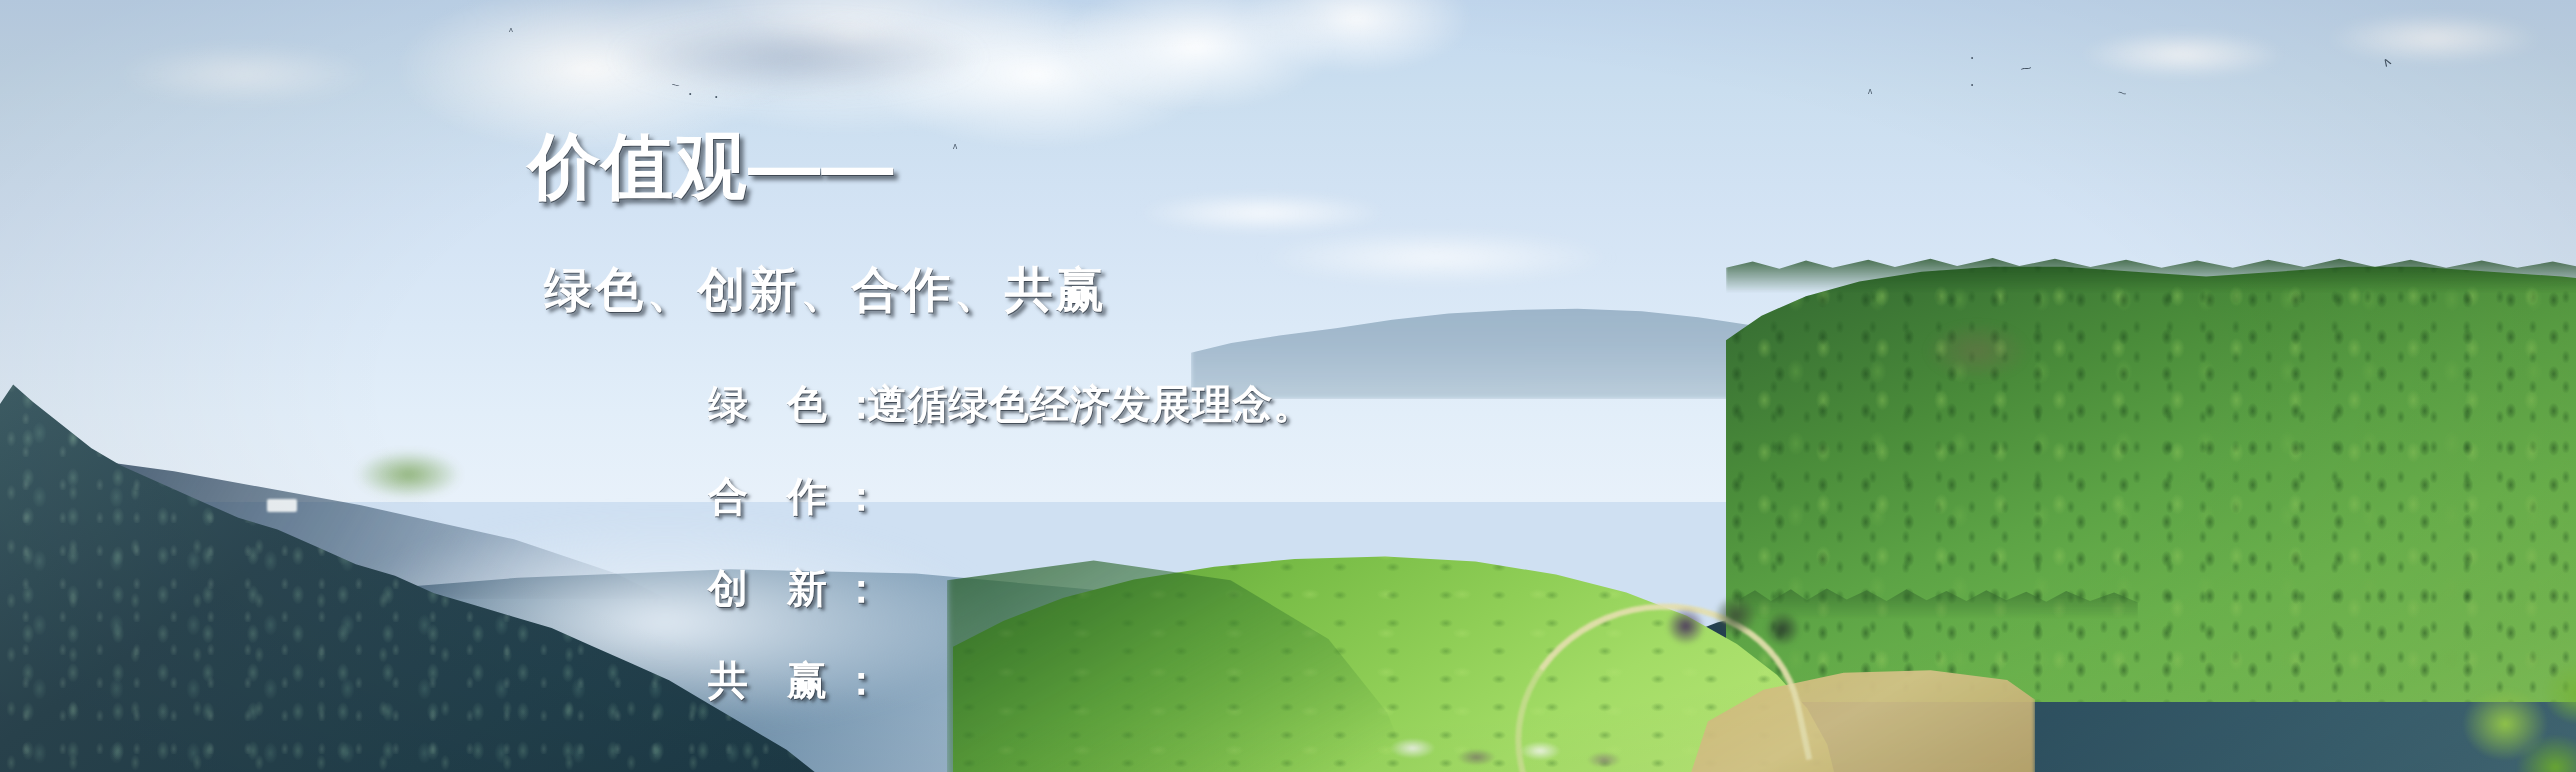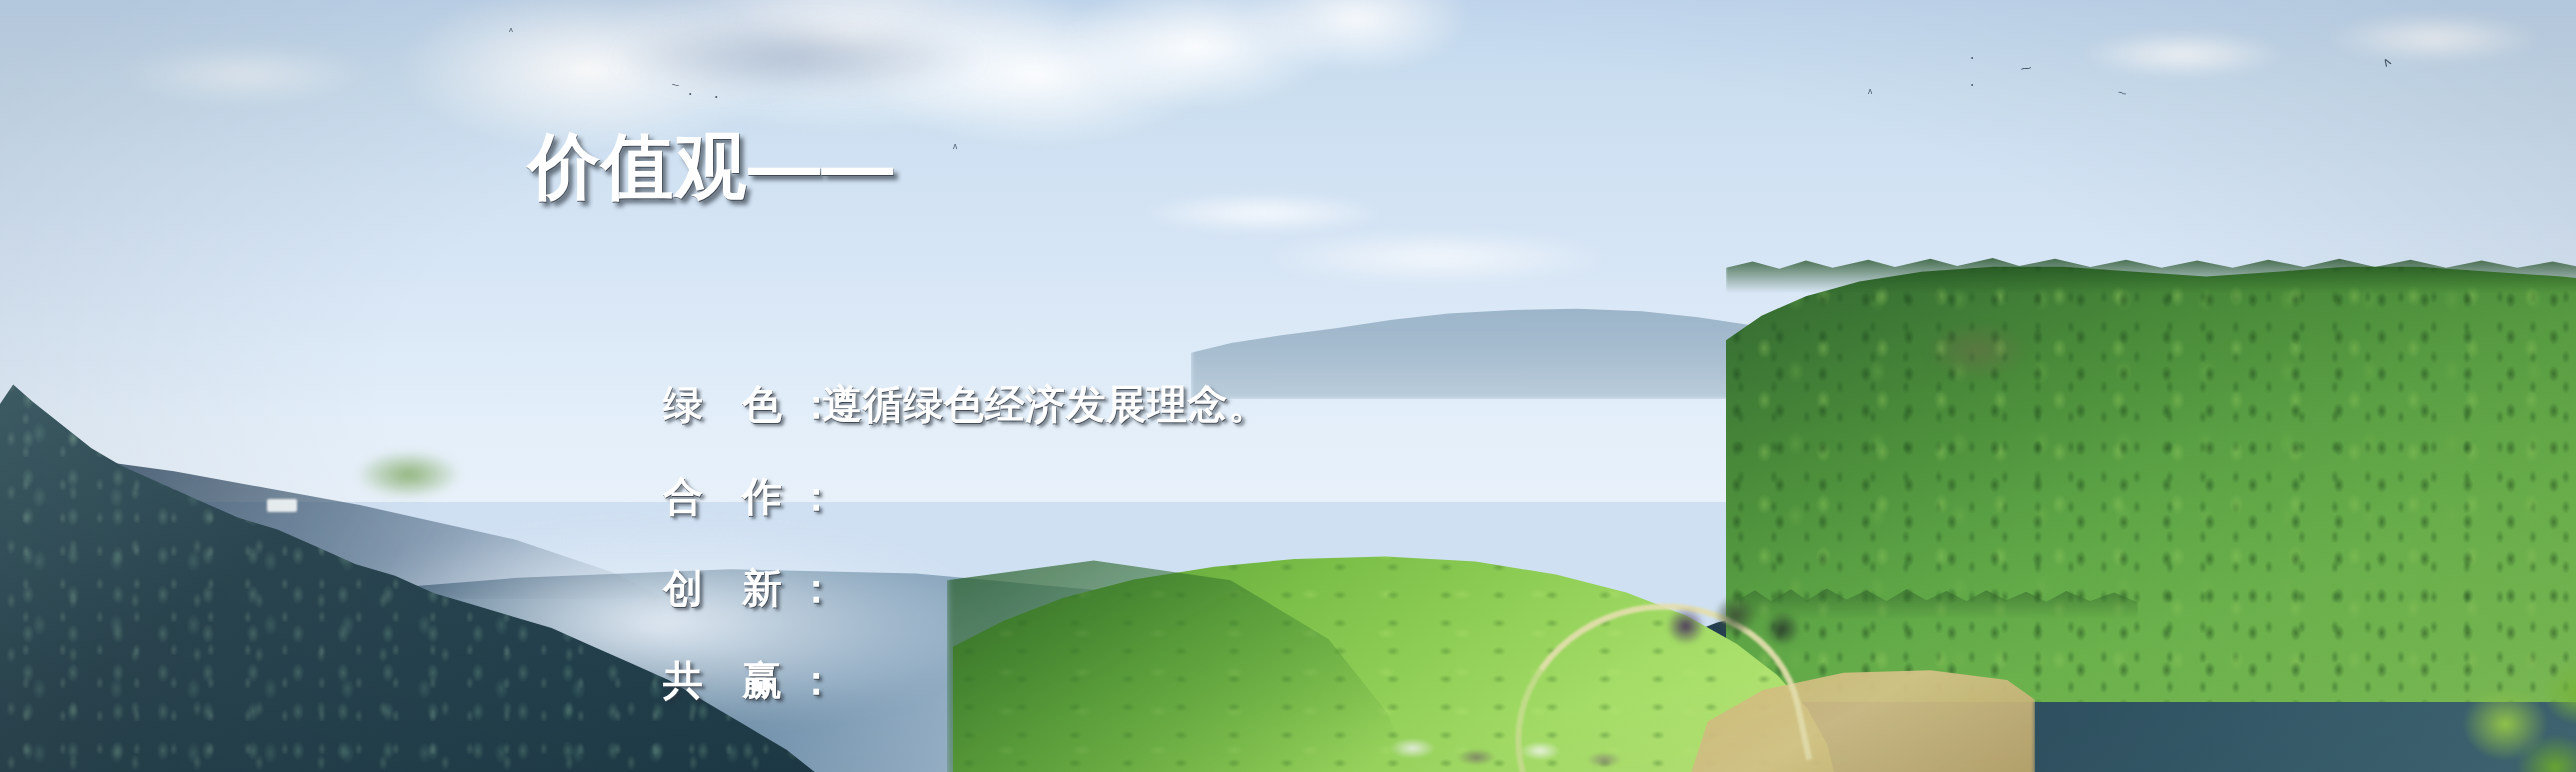--- a/index.html
+++ b/index.html
@@ -417,20 +417,21 @@
     display: flex;
     align-items: center;
     font-size: 40px;
     font-weight: 700;
     color: #ffffff;
     white-space: nowrap;
     margin-bottom: 37px;
     text-shadow:
       3.2px 3.2px 3.2px rgba(40,48,58,0.60),
       0.6px 0.6px 0 rgba(70,80,92,0.85);
+    margin-left: 45px;
   }
   .val-line:last-child { margin-bottom: 0; }
   .val-key {
     display: inline-block;
     min-width: 108px;
     letter-spacing: 14px;
   }
   .val-colon {
     display: inline-block;
     width: 26px;
@@ -502,20 +503,21 @@
   <div class="tree-cluster-dark"></div>
   <div class="village"></div>
   <div class="corner-bush"></div>
 
   <div class="vignette"></div>
 
   <div class="text-layer">
 
     <div class="val-title">价值观——</div>
 
+    <div class="val-subtitle">绿色、创新、合作、共赢</div>
 
     <div class="val-lines">
 
       <div class="val-line">
         <span class="val-key">绿 色</span>
         <span class="val-colon">：</span>
         <span class="val-text">遵循绿色经济发展理念。</span>
       </div>
 
       <div class="val-line">

